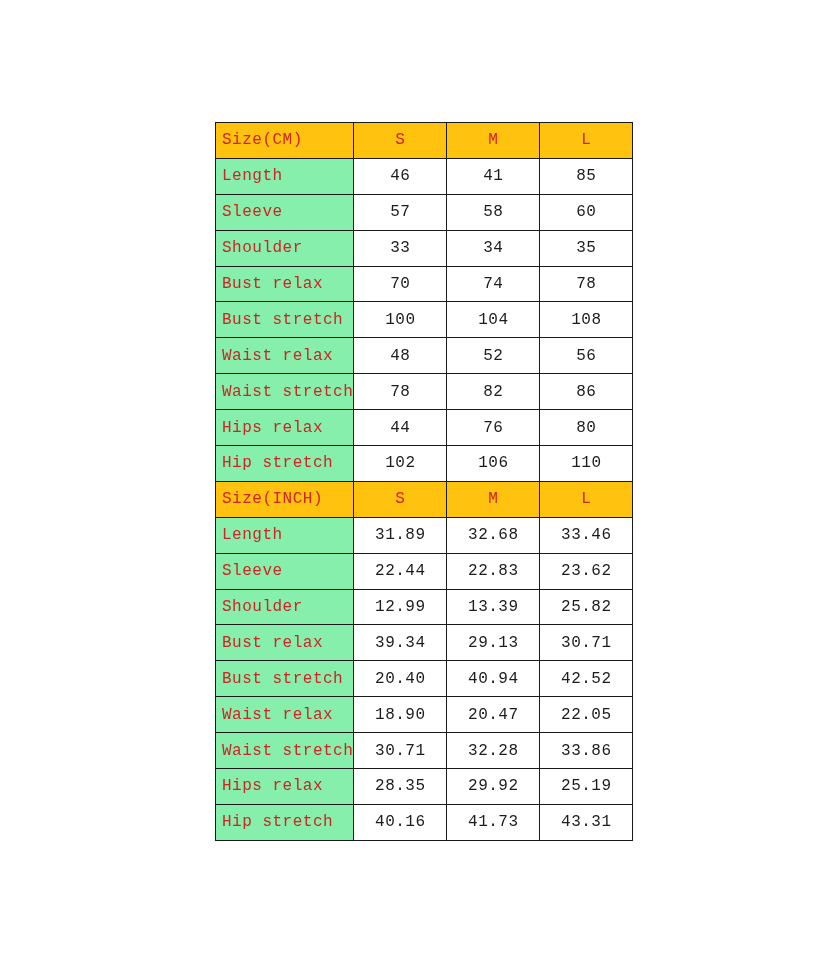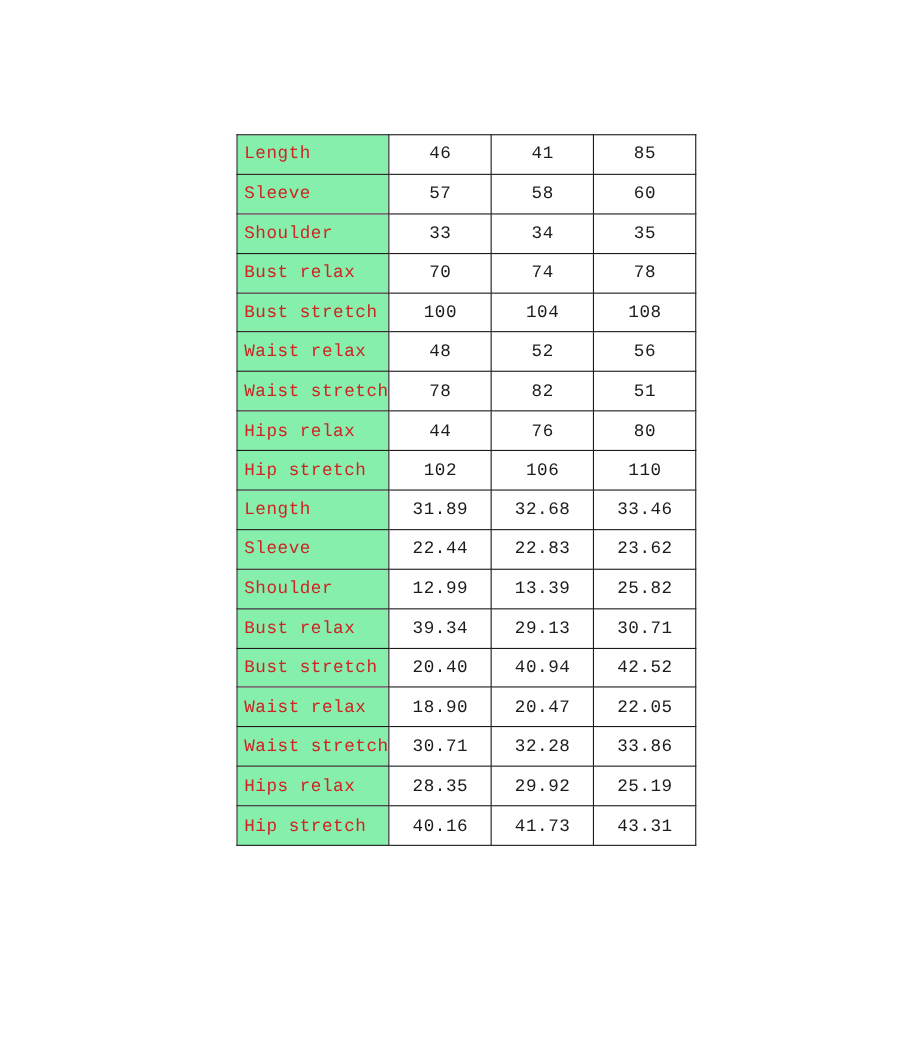--- a/index.html
+++ b/index.html
@@ -58,20 +58,26 @@
 <div class="canvas">
   <table class="size-chart">
     <colgroup>
       <col class="c-label">
         <col class="c-size">
         <col class="c-size">
         <col class="c-size">
     </colgroup>
     <tbody>
 
+      <tr class="hdr">
+        <td class="lbl">Size(CM)</td>
+        <td>S</td>
+        <td>M</td>
+        <td>L</td>
+      </tr>
 
       <tr>
         <td class="lbl">Length</td>
         <td>46</td>
         <td>41</td>
         <td>85</td>
       </tr>
       <tr>
         <td class="lbl">Sleeve</td>
         <td>57</td>
@@ -99,35 +105,41 @@
       <tr>
         <td class="lbl">Waist relax</td>
         <td>48</td>
         <td>52</td>
         <td>56</td>
       </tr>
       <tr>
         <td class="lbl">Waist stretch</td>
         <td>78</td>
         <td>82</td>
-        <td>51</td>
+        <td>86</td>
       </tr>
       <tr>
         <td class="lbl">Hips relax</td>
         <td>44</td>
         <td>76</td>
         <td>80</td>
       </tr>
       <tr>
         <td class="lbl">Hip stretch</td>
         <td>102</td>
         <td>106</td>
         <td>110</td>
       </tr>
 
+      <tr class="hdr">
+        <td class="lbl">Size(INCH)</td>
+        <td>S</td>
+        <td>M</td>
+        <td>L</td>
+      </tr>
 
       <tr>
         <td class="lbl">Length</td>
         <td>31.89</td>
         <td>32.68</td>
         <td>33.46</td>
       </tr>
       <tr>
         <td class="lbl">Sleeve</td>
         <td>22.44</td>

